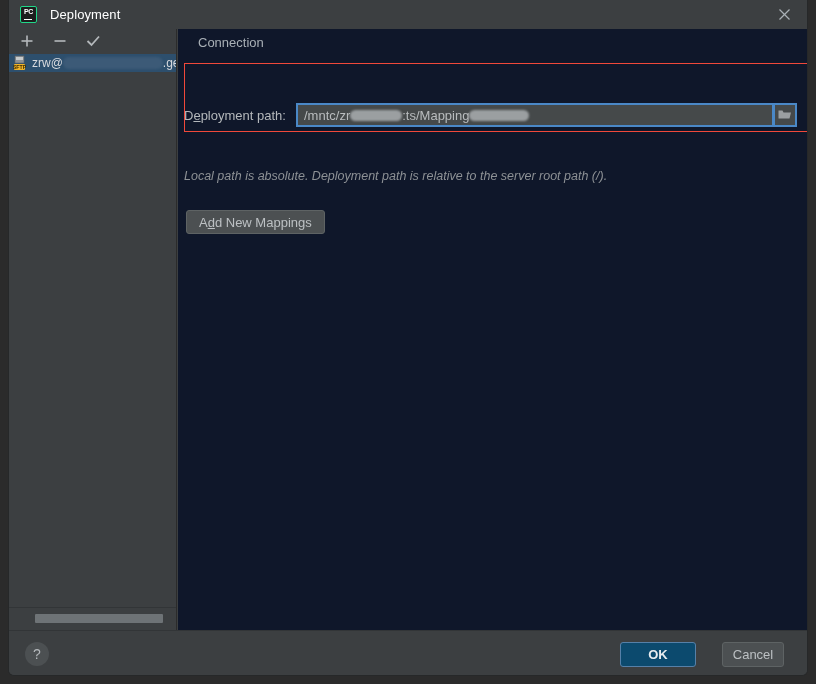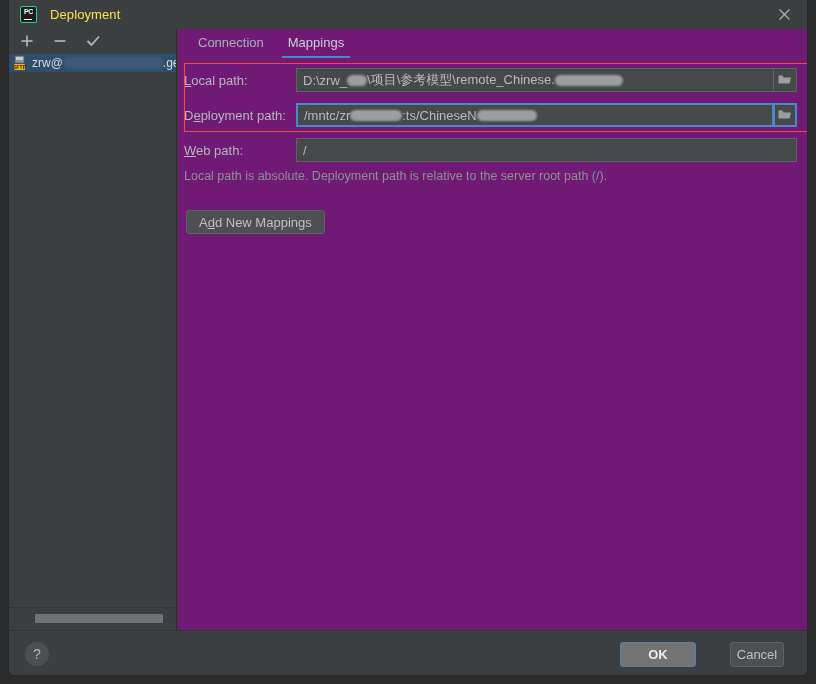--- a/index.html
+++ b/index.html
@@ -63,21 +63,21 @@
   }
   #pc-logo .pc-bar {
     position: absolute;
     left: 2.5px; bottom: 2px;
     width: 8px; height: 1.5px;
     background: #ffffff;
   }
   #title-text {
     margin-left: 13px;
     font-size: 13px;
-    color: #fde047;
+    color: #ffffff;
     letter-spacing: 0.1px;
   }
   #close-btn {
     position: absolute;
     right: 0; top: 0;
     width: 46px; height: 29px;
     display: flex;
     align-items: center;
     justify-content: center;
     color: #a9b0b6;
@@ -166,21 +166,21 @@
     height: 9px;
     background: #6e7376;
     border-radius: 1px;
   }
 
   
   #main {
     position: absolute;
     left: 169px; top: 0;
     right: 0; bottom: 0;
-    background: #701a75;
+    background: #0f172a;
   }
   #tabs {
     position: absolute;
     left: 0; top: 0;
     right: 0;
     height: 30px;
     display: flex;
     align-items: flex-start;
     padding-left: 8px;
     border-bottom: none;
@@ -282,20 +282,21 @@
     z-index: 20;
   }
 
   #hint {
     position: absolute;
     left: 6px;
     top: 108px;
     font-size: 12.5px;
     color: #8d9195;
     line-height: 17px;
+    font-style: italic;
   }
 
   #add-mapping-btn {
     position: absolute;
     left: 8px;
     top: 150px;
     height: 24px;
     padding: 0 12px;
     background: #4c5052;
     border: 1px solid #5e6364;
@@ -337,28 +338,28 @@
     border-radius: 3px;
     box-sizing: border-box;
     display: flex;
     align-items: center;
     justify-content: center;
     font-size: 13px;
   }
   #ok-btn {
     right: 111px;
     width: 76px;
-    background: #737373;
+    background: #0c4a6e;
     border: 1px solid #5680a8;
     color: #e8ecef;
     font-weight: bold;
   }
   #cancel-btn {
     right: 23px;
-    width: 54px;
+    width: 62px;
     background: #4c5052;
     border: 1px solid #5e6364;
     color: #bcc0c3;
   }
 </style>
 </head>
 <body>
 
 <div id="dialog">
 
@@ -415,63 +416,42 @@
 
       <div id="side-scrollbar-track">
         <div id="side-scrollbar-thumb"></div>
       </div>
     </div>
 
     <div id="main">
 
       <div id="tabs">
         <div class="tab">Connection</div>
-        <div class="tab active">Mappings</div>
       </div>
 
       <div id="form">
 
-        <div class="field-row" id="row-local">
-          <div class="field-label"><span class="mn">L</span><span>ocal path:</span></div>
-          <div class="textfield">
-              <span>D:\zrw_</span>
-              <span class="redact-gray" style="width:20px;height:11px;"></span>
-              <span>\项目\参考模型\remote_Chinese.</span>
-              <span class="redact-gray" style="width:68px;height:11px;"></span>
-            </div>
-          <div class="browse-btn">
-            <span>
-              <svg width="14" height="12" viewBox="0 0 14 12">
-                <path d="M0.5 2.5 L0.5 10.5 L11.5 10.5 L13 4.5 L5.5 4.5 L4.5 2.5 Z" fill="#9b9fa1"></path>
-              </svg>
-            </span>
-          </div>
-        </div>
 
         <div class="field-row" id="row-deployment">
           <div class="field-label"><span>D</span><span class="mn">e</span><span>ployment path:</span></div>
           <div class="textfield focused">
               <span>/mntc/zr</span>
               <span class="redact-gray" style="width:52px;height:11px;"></span>
-              <span>:ts/ChineseN</span>
+              <span>:ts/Mapping</span>
               <span class="redact-gray" style="width:60px;height:11px;"></span>
             </div>
           <div class="browse-btn focused">
             <span>
               <svg width="14" height="12" viewBox="0 0 14 12">
                 <path d="M0.5 2.5 L0.5 10.5 L11.5 10.5 L13 4.5 L5.5 4.5 L4.5 2.5 Z" fill="#9b9fa1"></path>
               </svg>
             </span>
           </div>
         </div>
 
-        <div class="field-row" id="row-web">
-          <div class="field-label"><span class="mn">W</span><span>eb path:</span></div>
-          <div class="textfield">/</div>
-        </div>
 
         <div id="hint">
           <div>Local path is absolute. Deployment path is relative to the server root path (/).</div>
         </div>
 
         <div id="add-mapping-btn">
             <span>A</span>
             <span class="mn">d</span>
             <span>d New Mappings</span>
           </div>

